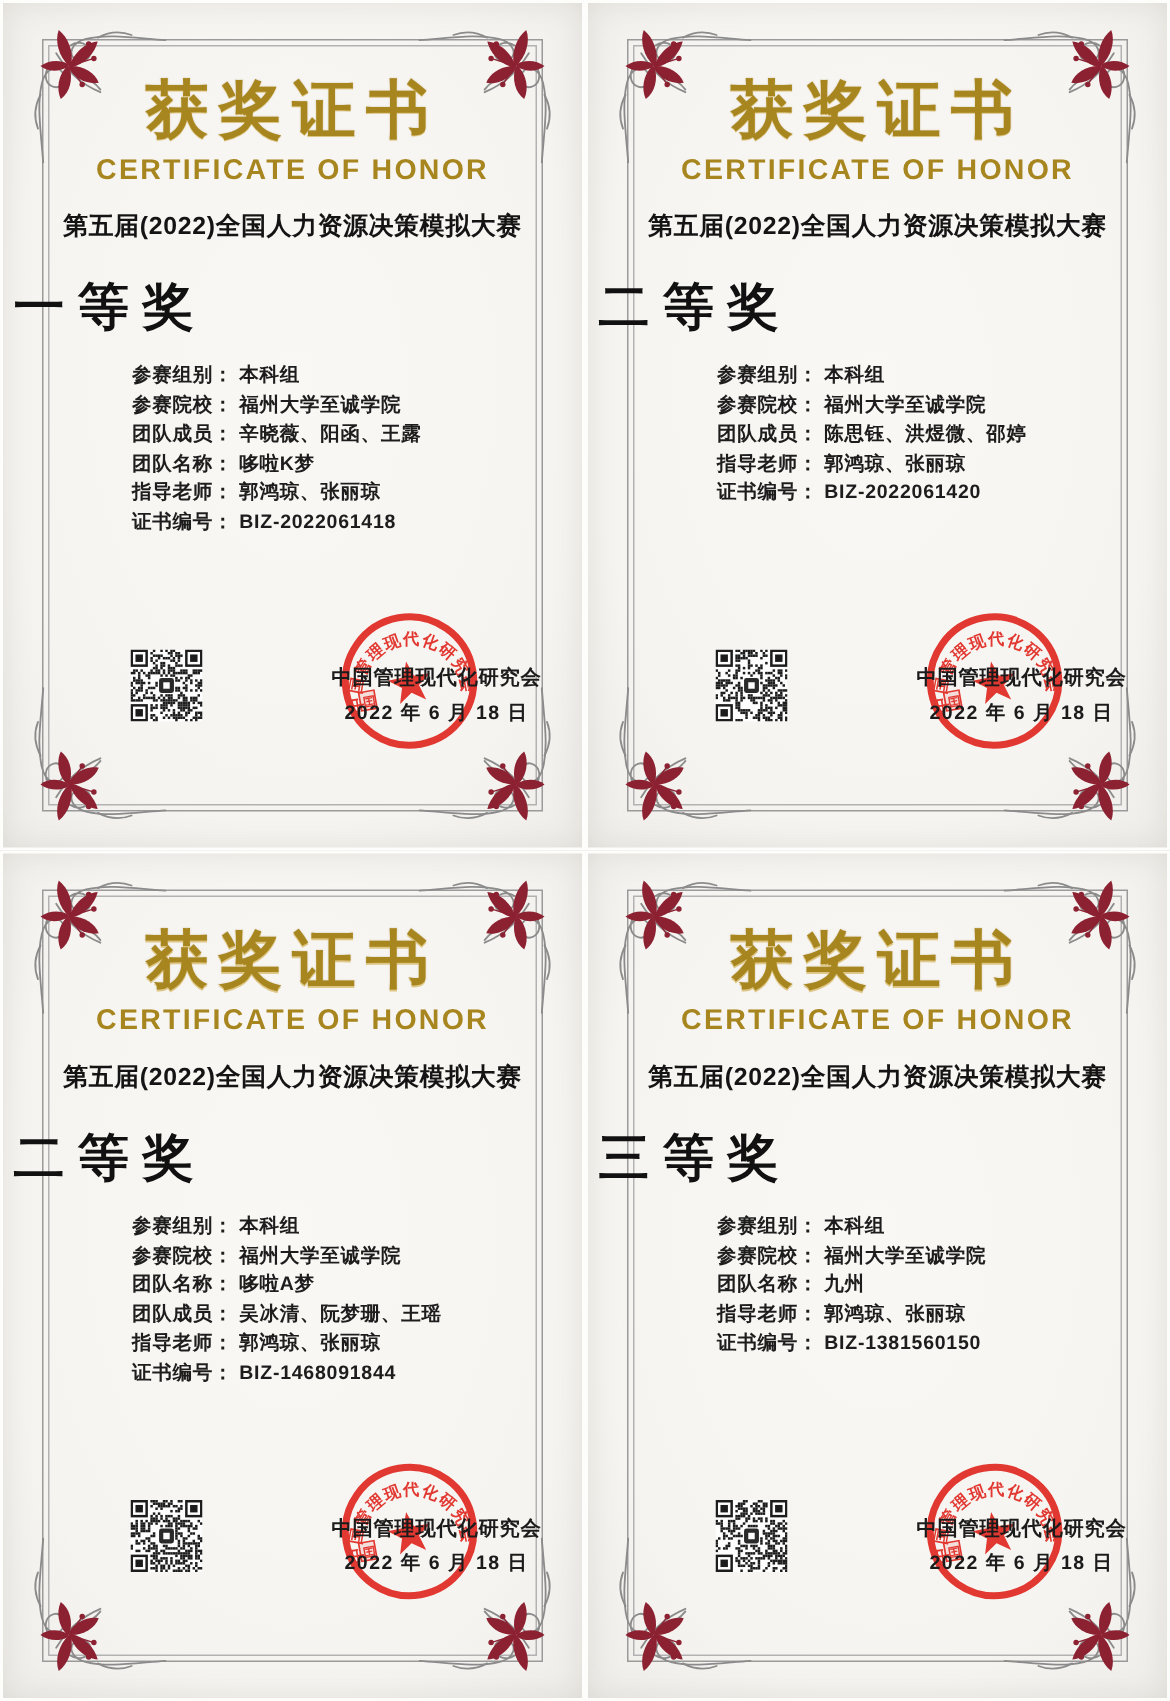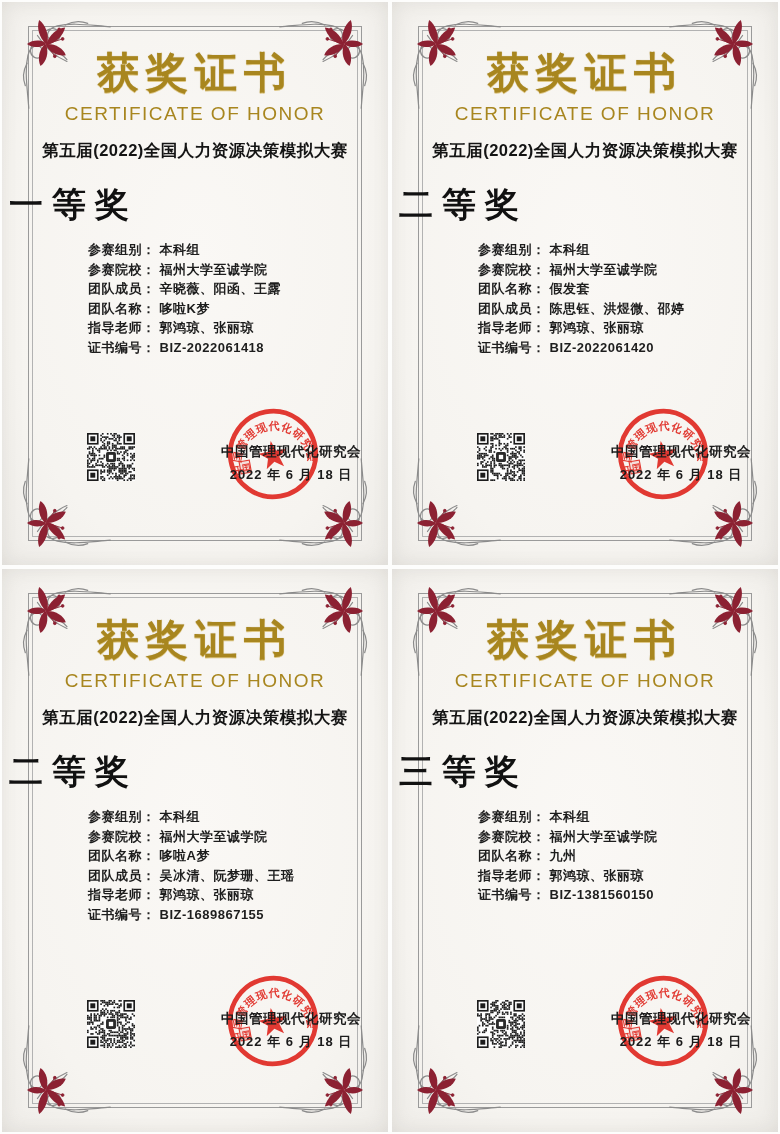--- a/index.html
+++ b/index.html
@@ -29,21 +29,21 @@
   .c-br{right:8px;bottom:6px;transform:scale(-1,-1);}
 
   .title-cn{
     position:absolute;left:0;top:50px;width:100%;margin:0;text-align:center;
     font-family:"DejaVu Serif","Liberation Serif",serif;
     font-size:42px;line-height:46px;font-weight:700;letter-spacing:7px;
     color:#a8861f;text-shadow:0 1px 0 rgba(214,183,94,0.7), 0 0 1px rgba(140,105,20,0.5);
   }
   .title-en{
     position:absolute;left:0;top:103px;width:100%;text-align:center;
-    font-size:19px;font-weight:400;letter-spacing:1.5px;color:#a8861f;
+    font-size:19px;font-weight:700;letter-spacing:1.5px;color:#a8861f;
   }
   .contest{
     position:absolute;left:0;top:140px;width:100%;text-align:center;
     font-size:16.5px;font-weight:700;color:#141414;letter-spacing:0.5px;
   }
   .award{
     position:absolute;left:0;top:182px;width:100%;text-align:left;
     font-size:34px;font-weight:700;color:#111;letter-spacing:9px;text-indent:9px;
   }
 
@@ -458,21 +458,20 @@
     <svg class="corner c-br">
         <use href="#ornament" xlink:href="#ornament"></use>
       </svg>
     <h1 class="title-cn">获奖证书</h1>
     <div class="title-en">CERTIFICATE OF HONOR</div>
     <div class="contest">第五届(2022)全国人力资源决策模拟大赛</div>
     <div class="award">二等奖</div>
     <div class="details">
       <div class="row"><span class="lbl">参赛组别：</span><span class="val">本科组</span></div>
       <div class="row"><span class="lbl">参赛院校：</span><span class="val">福州大学至诚学院</span></div>
-      <div class="row"><span class="lbl">团队名称：</span><span class="val">假发套</span></div>
       <div class="row"><span class="lbl">团队成员：</span><span class="val">陈思钰、洪煜微、邵婷</span></div>
       <div class="row"><span class="lbl">指导老师：</span><span class="val">郭鸿琼、张丽琼</span></div>
       <div class="row"><span class="lbl">证书编号：</span><span class="val">BIZ-2022061420</span></div>
     </div>
     <svg class="qr" viewBox="0 0 29 29">
         <rect x="0" y="0" width="29" height="29" fill="#fdfdfd"></rect>
         <rect x="8" y="0" width="1" height="1" fill="#1c1c1c"></rect>
         <rect x="9" y="0" width="1" height="1" fill="#1c1c1c"></rect>
         <rect x="11" y="0" width="1" height="1" fill="#1c1c1c"></rect>
         <rect x="12" y="0" width="1" height="1" fill="#1c1c1c"></rect>
@@ -790,21 +789,21 @@
     <h1 class="title-cn">获奖证书</h1>
     <div class="title-en">CERTIFICATE OF HONOR</div>
     <div class="contest">第五届(2022)全国人力资源决策模拟大赛</div>
     <div class="award">二等奖</div>
     <div class="details">
       <div class="row"><span class="lbl">参赛组别：</span><span class="val">本科组</span></div>
       <div class="row"><span class="lbl">参赛院校：</span><span class="val">福州大学至诚学院</span></div>
       <div class="row"><span class="lbl">团队名称：</span><span class="val">哆啦A梦</span></div>
       <div class="row"><span class="lbl">团队成员：</span><span class="val">吴冰清、阮梦珊、王瑶</span></div>
       <div class="row"><span class="lbl">指导老师：</span><span class="val">郭鸿琼、张丽琼</span></div>
-      <div class="row"><span class="lbl">证书编号：</span><span class="val">BIZ-1689867155</span></div>
+      <div class="row"><span class="lbl">证书编号：</span><span class="val">BIZ-1468091844</span></div>
     </div>
     <svg class="qr" viewBox="0 0 29 29">
         <rect x="0" y="0" width="29" height="29" fill="#fdfdfd"></rect>
         <rect x="8" y="0" width="1" height="1" fill="#1c1c1c"></rect>
         <rect x="9" y="0" width="1" height="1" fill="#1c1c1c"></rect>
         <rect x="10" y="0" width="1" height="1" fill="#1c1c1c"></rect>
         <rect x="13" y="0" width="1" height="1" fill="#1c1c1c"></rect>
         <rect x="14" y="0" width="1" height="1" fill="#1c1c1c"></rect>
         <rect x="16" y="0" width="1" height="1" fill="#1c1c1c"></rect>
         <rect x="19" y="0" width="1" height="1" fill="#1c1c1c"></rect>

